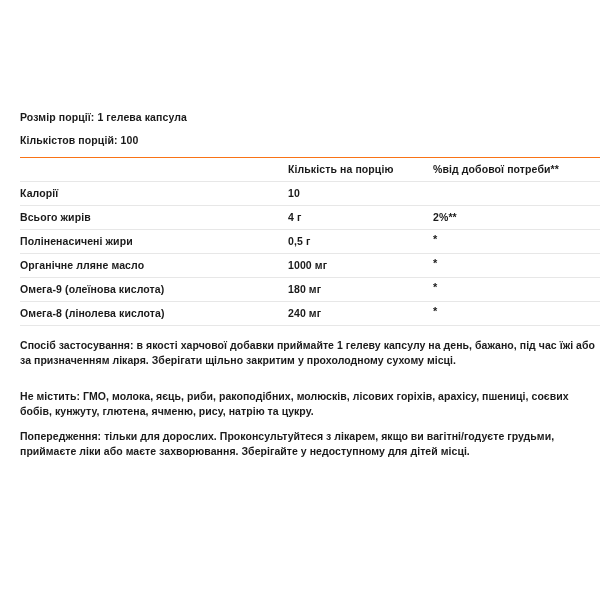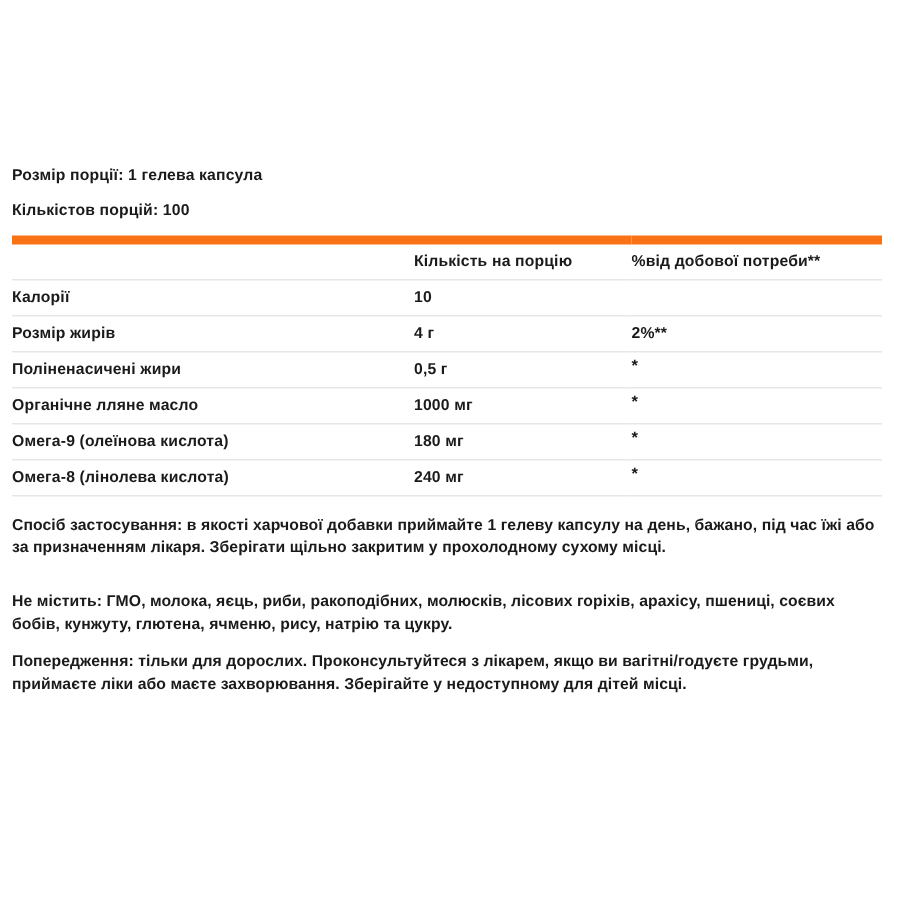--- a/index.html
+++ b/index.html
@@ -13,21 +13,21 @@
     overflow: hidden;
     font-family: "Liberation Sans", sans-serif;
     color: #1a1a1a;
     -webkit-font-smoothing: antialiased;
   }
   .page {
     position: relative;
     width: 600px;
     height: 600px;
     box-sizing: border-box;
-    padding: 0 8px;
+    padding: 0 20px;
   }
 
   
   .serving-block {
     padding-top: 111px;
   }
   .serving-line {
     font-size: 10.5px;
     font-weight: bold;
     line-height: 13px;
@@ -54,21 +54,21 @@
     font-size: 10.5px;
     font-weight: bold;
     letter-spacing: 0.1px;
     line-height: 13px;
     padding: 5px 0 5px 0;
     height: 13px;
     border-bottom: 1px solid #e7e7e7;
     color: #1a1a1a;
   }
   .nutrition-table thead th {
-    border-top: 6px solid #f97316;
+    border-top: 1px solid #f97316;
   }
   .nutrition-table .cell-dv {
     padding-left: 0;
   }
   .dv-star {
     display: inline-block;
     line-height: 6px;
     vertical-align: top;
     padding-top: 1px;
     font-size: 11px;
@@ -122,21 +122,21 @@
         <th class="cell-dv">%від добової потреби**</th>
       </tr>
     </thead>
     <tbody id="nutrition-body">
         <tr>
           <td>Калорії</td>
           <td>10</td>
           <td class="cell-dv"></td>
         </tr>
         <tr>
-          <td>Розмір жирів</td>
+          <td>Всього жирів</td>
           <td>4 г</td>
           <td class="cell-dv">2%**</td>
         </tr>
         <tr>
           <td>Поліненасичені жири</td>
           <td>0,5 г</td>
           <td class="cell-dv star-cell"><span class="dv-star">*</span></td>
         </tr>
         <tr>
           <td>Органічне лляне масло</td>

